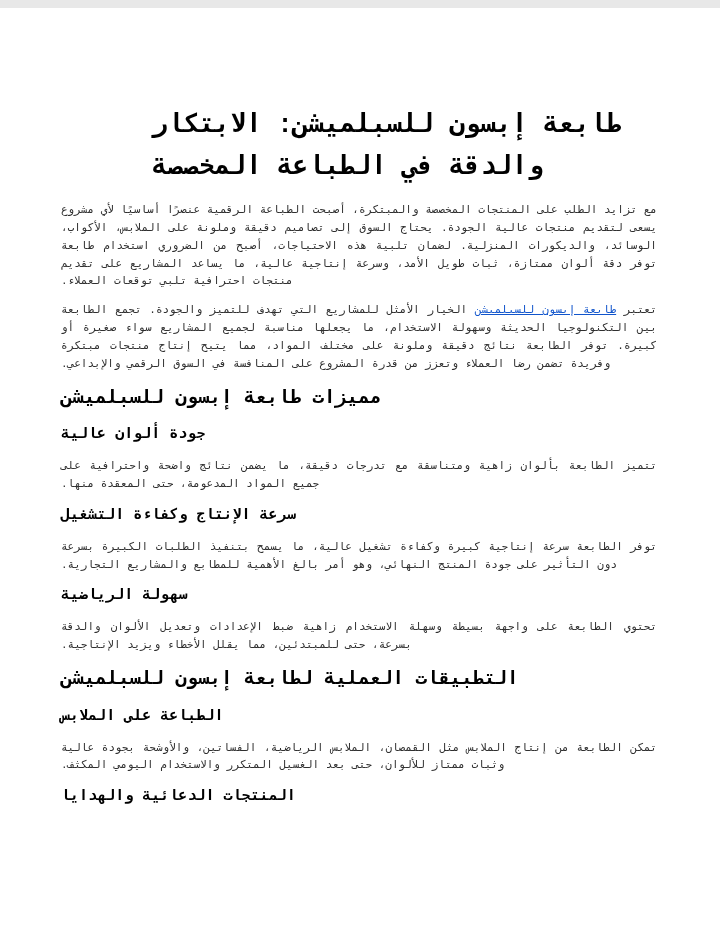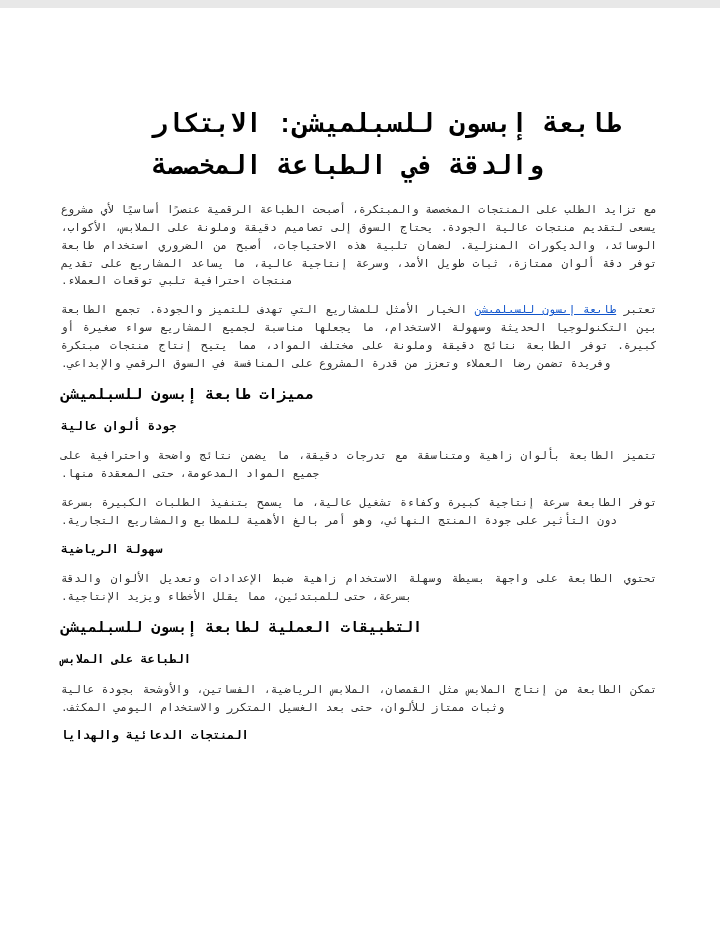--- a/index.html
+++ b/index.html
@@ -28,29 +28,29 @@
   }
   p.doc-paragraph{
     font-size:11px;
     line-height:1.62;
     margin:0 0 11px 0;
     text-align:justify;
     text-align-last:left;
     color:var(--text);
   }
   h2.doc-h2{
-    font-size:15px;
+    font-size:19px;
     font-weight:bold;
     color:var(--heading);
     line-height:1.4;
     margin:11px 0 13px 0;
     text-align:left;
   }
   h3.doc-h3{
-    font-size:12px;
+    font-size:15px;
     font-weight:bold;
     color:var(--heading);
     line-height:1.4;
     margin:9px 0 13px 0;
     text-align:left;
   }
   a.doc-link{
     color:var(--link);
     text-decoration:underline;
     cursor:pointer;
@@ -65,20 +65,21 @@
 
   <p class="doc-paragraph">مع تزايد الطلب على المنتجات المخصصة والمبتكرة، أصبحت الطباعة الرقمية عنصرًا أساسيًا لأي مشروع يسعى لتقديم منتجات عالية الجودة. يحتاج السوق إلى تصاميم دقيقة وملونة على الملابس، الأكواب، الوسائد، والديكورات المنزلية. لضمان تلبية هذه الاحتياجات، أصبح من الضروري استخدام طابعة توفر دقة ألوان ممتازة، ثبات طويل الأمد، وسرعة إنتاجية عالية، ما يساعد المشاريع على تقديم منتجات احترافية تلبي توقعات العملاء.</p>
 
   <p class="doc-paragraph"><span>تعتبر </span><a class="doc-link">طابعة إبسون للسبلميشن</a><span> الخيار الأمثل للمشاريع التي تهدف للتميز والجودة. تجمع الطابعة بين التكنولوجيا الحديثة وسهولة الاستخدام، ما يجعلها مناسبة لجميع المشاريع سواء صغيرة أو كبيرة. توفر الطابعة نتائج دقيقة وملونة على مختلف المواد، مما يتيح إنتاج منتجات مبتكرة وفريدة تضمن رضا العملاء وتعزز من قدرة المشروع على المنافسة في السوق الرقمي والإبداعي.</span></p>
 
   <h2 class="doc-h2">مميزات طابعة إبسون للسبلميشن</h2>
 
   <h3 class="doc-h3">جودة ألوان عالية</h3>
   <p class="doc-paragraph">تتميز الطابعة بألوان زاهية ومتناسقة مع تدرجات دقيقة، ما يضمن نتائج واضحة واحترافية على جميع المواد المدعومة، حتى المعقدة منها.</p>
 
+  <h3 class="doc-h3">سرعة الإنتاج وكفاءة التشغيل</h3>
   <p class="doc-paragraph">توفر الطابعة سرعة إنتاجية كبيرة وكفاءة تشغيل عالية، ما يسمح بتنفيذ الطلبات الكبيرة بسرعة دون التأثير على جودة المنتج النهائي، وهو أمر بالغ الأهمية للمطابع والمشاريع التجارية.</p>
 
   <h3 class="doc-h3">سهولة الرياضية</h3>
   <p class="doc-paragraph">تحتوي الطابعة على واجهة بسيطة وسهلة الاستخدام زاهية ضبط الإعدادات وتعديل الألوان والدقة بسرعة، حتى للمبتدئين، مما يقلل الأخطاء ويزيد الإنتاجية.</p>
 
   <h2 class="doc-h2">التطبيقات العملية لطابعة إبسون للسبلميشن</h2>
 
   <h3 class="doc-h3">الطباعة على الملابس</h3>
   <p class="doc-paragraph">تمكن الطابعة من إنتاج الملابس مثل القمصان، الملابس الرياضية، الفساتين، والأوشحة بجودة عالية وثبات ممتاز للألوان، حتى بعد الغسيل المتكرر والاستخدام اليومي المكثف.</p>
 

